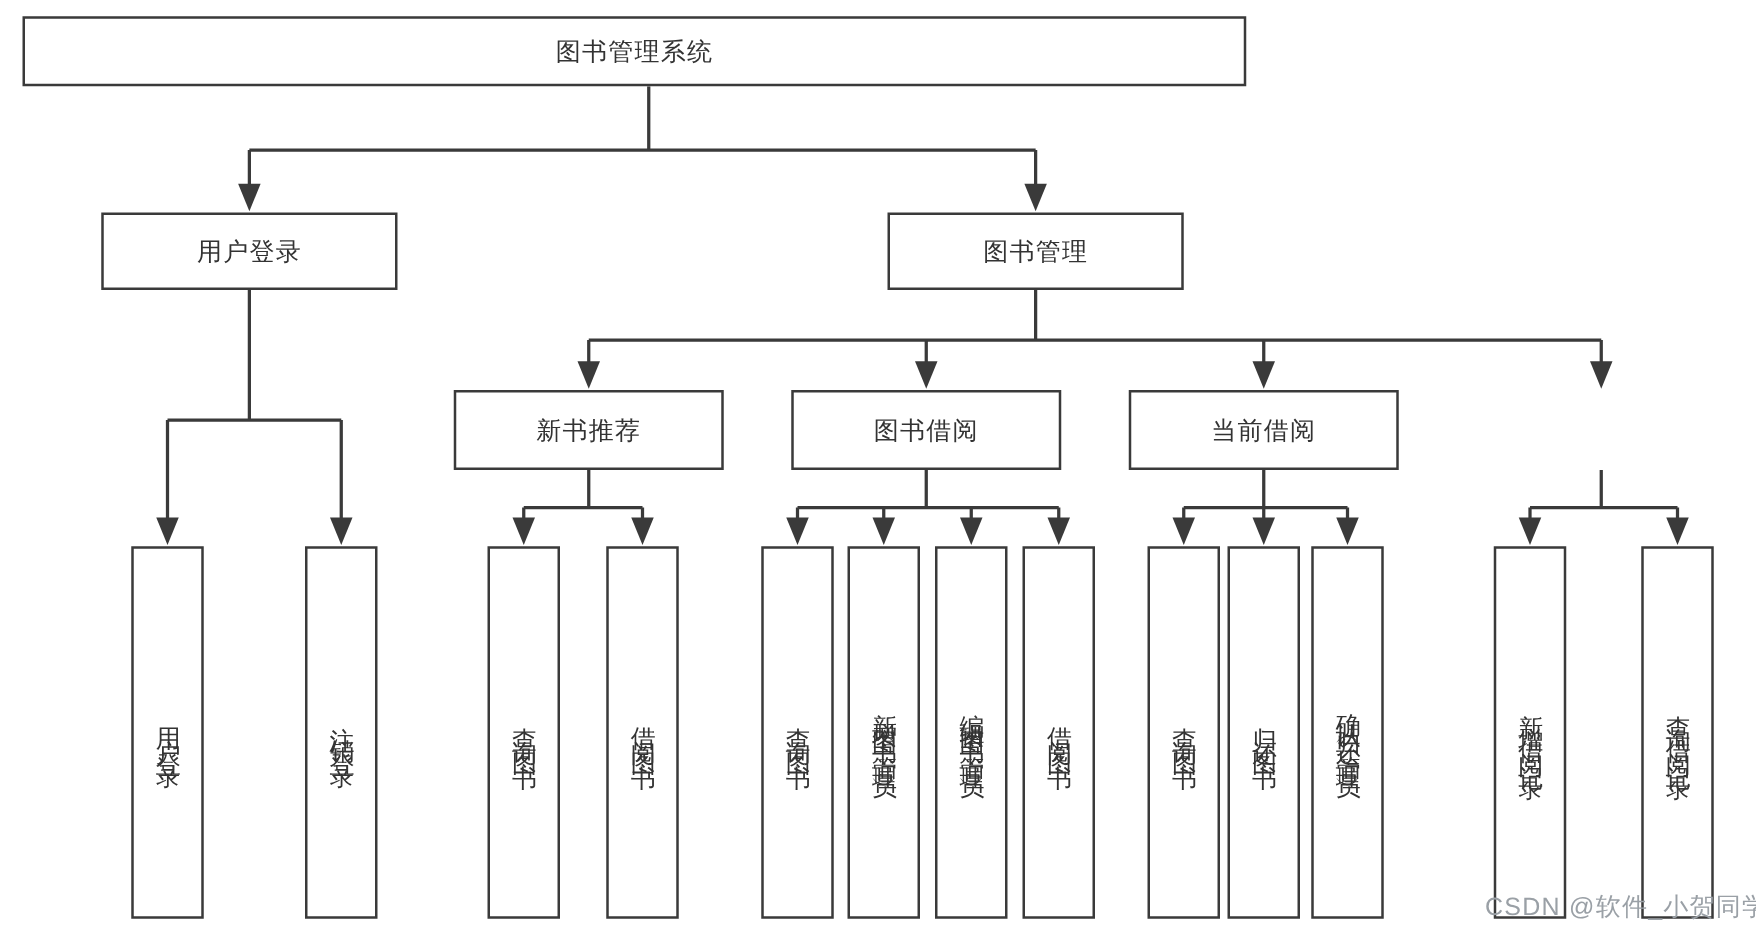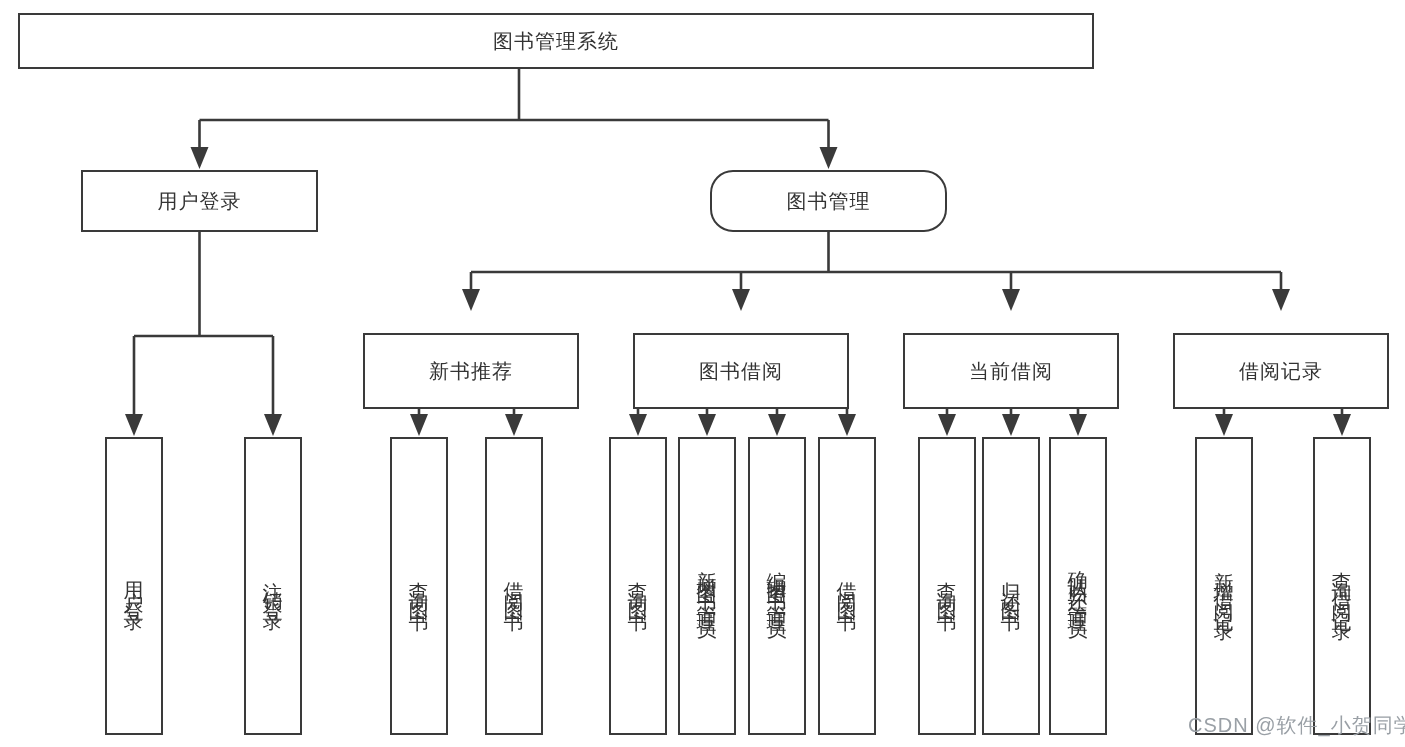--- a/index.html
+++ b/index.html
@@ -33,23 +33,23 @@
     border: 2.5px solid var(--line);
     display: flex;
     align-items: center;
     justify-content: center;
     font-size: 20px;
     letter-spacing: 1px;
     color: var(--text);
     z-index: 2;
     text-align: center;
   }
-  .node.root   { left: 18px;  top: 13px;  width: 1076px; height: 56px; text-align: right; }
+  .node.root   { left: 18px;  top: 13px;  width: 979px; height: 56px; text-align: right; }
   .node.lvl2   { top: 170px; width: 237px; height: 62px; }
-  .node.lvl3   { top: 312px; width: 216px; height: 76px; margin-top: 21px; }
+  .node.lvl3   { top: 312px; width: 216px; height: 64px; }
   .node.leaf   { top: 437px; width: 58px;  height: 298px; }
   .leaf .vtext {
     writing-mode: vertical-rl;
     text-orientation: mixed;
     letter-spacing: 10px;
     line-height: 1;
     font-size: 20px;
   }
   .leaf .vtext.long { letter-spacing: 7px; }
   .watermark {
@@ -114,26 +114,25 @@
     <g>
       <path d="M1281,376 V406 M1224,406 H1342 M1224,406 V419 M1342,406 V419"></path>
       <polygon points="1215,414 1233,414 1224,436"></polygon>
       <polygon points="1333,414 1351,414 1342,436"></polygon>
     </g>
   </svg>
 
   <div class="node root">图书管理系统</div>
 
   <div class="node lvl2" style="left:81px;">用户登录</div>
-  <div class="node lvl2" style="left:710px;border-radius:23px;">图书管理</div>
+  <div class="node lvl2" style="left:710px;">图书管理</div>
 
   <div class="node lvl3" style="left:363px;">新书推荐</div>
   <div class="node lvl3" style="left:903px;">当前借阅</div>
   <div class="node lvl3" style="left:633px;">图书借阅</div>
-  <div class="node lvl3" style="left:1173px;">借阅记录</div>
 
   <div class="node leaf" style="left:105px;">
     <span class="vtext">用户登录</span>
   </div>
   <div class="node leaf" style="left:244px;">
     <span class="vtext">注销登录</span>
   </div>
 
   <div class="node leaf" style="left:390px;">
     <span class="vtext">查询图书</span>

